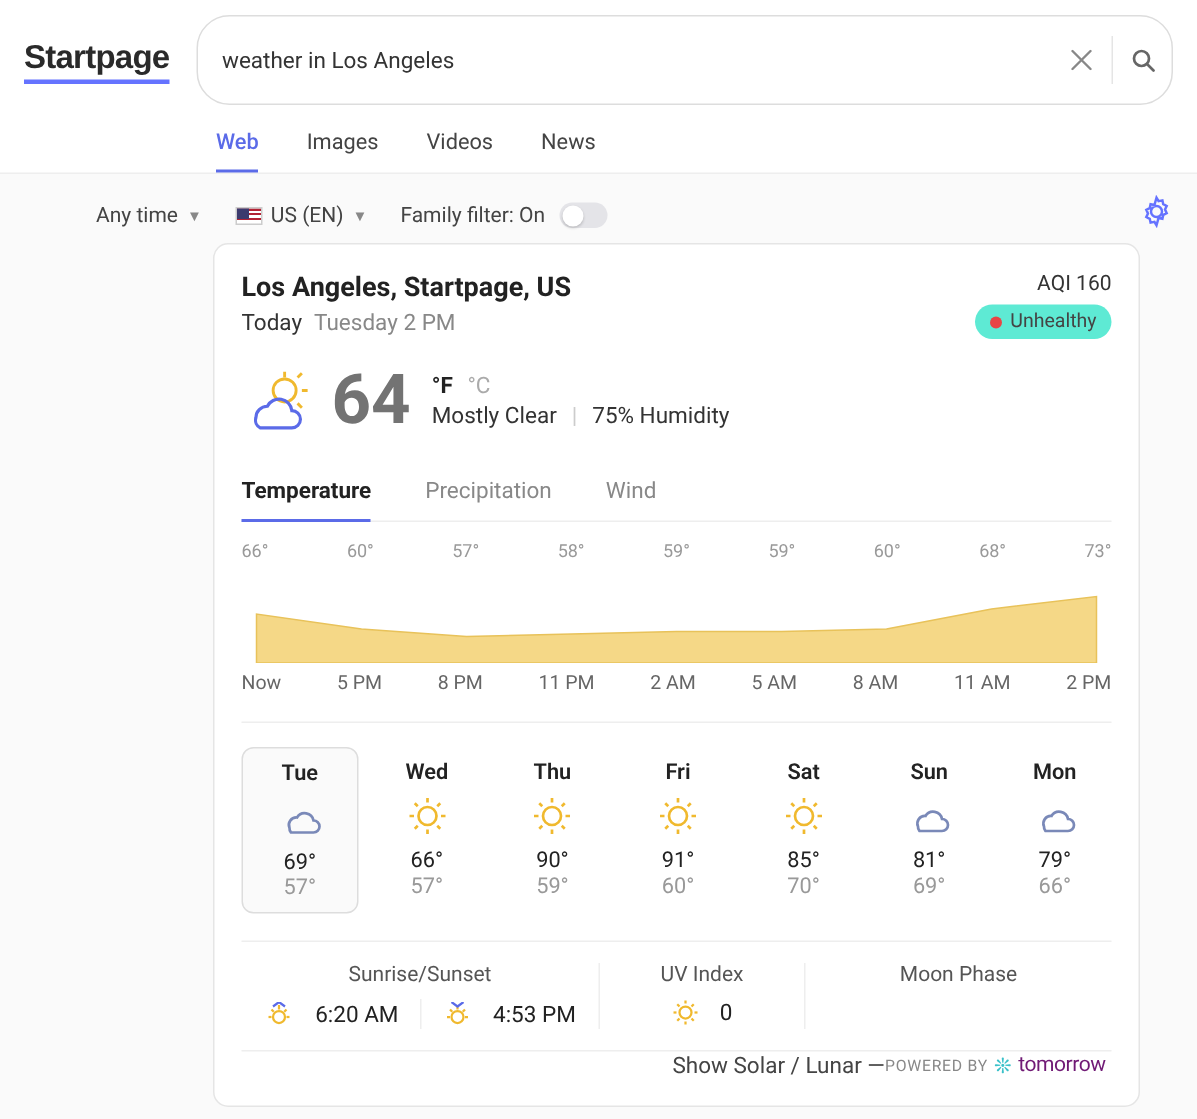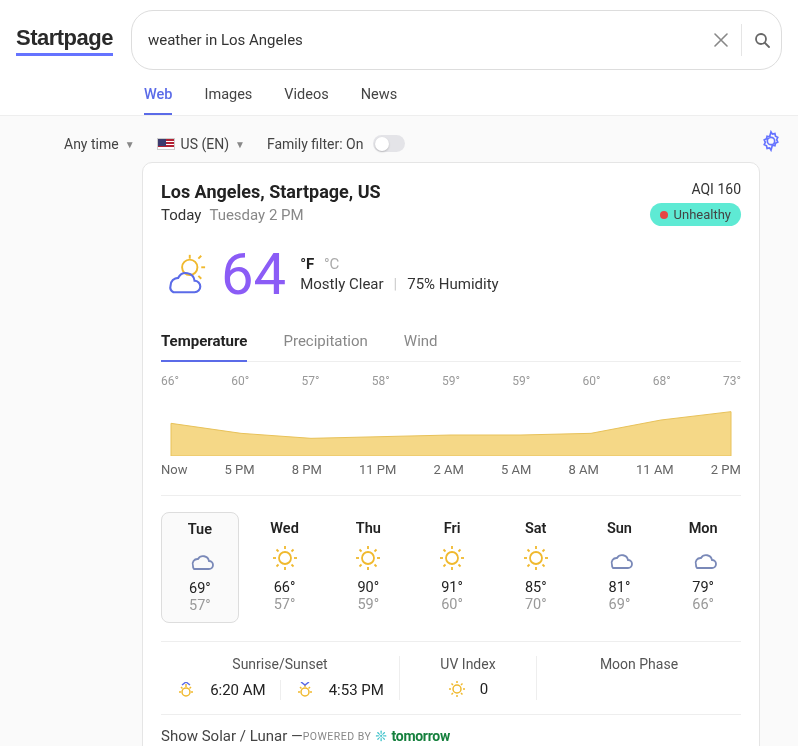--- a/index.html
+++ b/index.html
@@ -25,21 +25,21 @@
 .card{margin:0 16px 16px 142px;background:#fff;border:1px solid #e5e5e5;border-radius:10px;padding:18px;width:618px}
 .card-head{display:flex;justify-content:space-between;align-items:flex-start}
 .loc{font-size:18px;font-weight:700;color:#222}
 .today-row{display:flex;gap:8px;font-size:15px;margin-top:4px}
 .today-label{color:#333}
 .today-time{color:#888}
 .aqi{font-size:14px;color:#333;text-align:right}
 .aqi-badge{display:inline-flex;align-items:center;gap:6px;background:#5eead4;border-radius:12px;padding:4px 10px;font-size:13px;color:#444;margin-top:6px}
 .aqi-dot{width:8px;height:8px;background:#e84545;border-radius:50%}
 .current{display:flex;align-items:center;gap:14px;margin-top:14px}
-.big-temp{font-size:58px;font-weight:400;color:#8b5cf6}
+.big-temp{font-size:46px;font-weight:700;color:#737373}
 .units{font-size:15px}
 .unit-f{font-weight:700;color:#222}
 .unit-c{color:#aaa;margin-left:6px}
 .cond-row{display:flex;gap:10px;font-size:15px;color:#333;margin-top:2px}
 .cond-sep{color:#ccc}
 .wtabs{display:flex;gap:36px;margin-top:18px;border-bottom:1px solid #eee}
 .wtab{padding:6px 0 10px;font-size:15px;color:#888;cursor:pointer}
 .wtab.active{color:#222;font-weight:700;border-bottom:2px solid #5b6be8;margin-bottom:-1px}
 .hourly{margin-top:12px}
 .hourly-temps,.hourly-times{display:flex;justify-content:space-between;font-size:12px;color:#999}
@@ -51,24 +51,24 @@
 .day-name{font-size:14.5px;font-weight:600;color:#222;margin-bottom:6px}
 .day-hi{font-size:14.5px;color:#222;margin-top:6px}
 .day-lo{font-size:14.5px;color:#999}
 .sun-row{display:flex;margin-top:18px;border-top:1px solid #eee;padding-top:14px}
 .sun-col{flex:1;text-align:center;border-right:1px solid #eee}
 .sun-col:last-child{border-right:none}
 .sun-label{font-size:14px;color:#555;margin-bottom:8px}
 .sun-vals{display:flex;justify-content:center;gap:14px;align-items:center;font-size:15px;color:#222}
 .sun-sep{width:1px;height:20px;background:#eee}
 .moon-icon{width:16px;height:16px;border-radius:50%;background:radial-gradient(circle at 35% 50%,#5a5a8a 50%,#c8c8e0 50%);display:inline-block;vertical-align:middle;margin-right:6px}
-.footer-row{display:flex;justify-content:flex-start;align-items:center;margin-top:14px;border-top:1px solid #eee;padding-top:12px}
+.footer-row{display:flex;justify-content:flex-end;align-items:center;margin-top:14px;border-top:1px solid #eee;padding-top:0}
 .show-solar{font-size:15px;color:#444;cursor:pointer}
 .pow{font-size:10.5px;color:#888;letter-spacing:0.5px;display:flex;align-items:center;gap:4px}
-.tmrw-logo{font-size:14px;font-weight:700;color:#15803d;letter-spacing:-0.3px}
+.tmrw-logo{font-size:14px;font-weight:400;color:#701a75;letter-spacing:-0.3px}
 .tmrw-swirl{color:#3ac1c9;font-size:14px}
 svg{display:block}
 </style>
 </head>
 <body>
 
 <div class="header">
   <div class="top-row">
     <div class="logo">Startpage</div>
     <div class="search-box">

